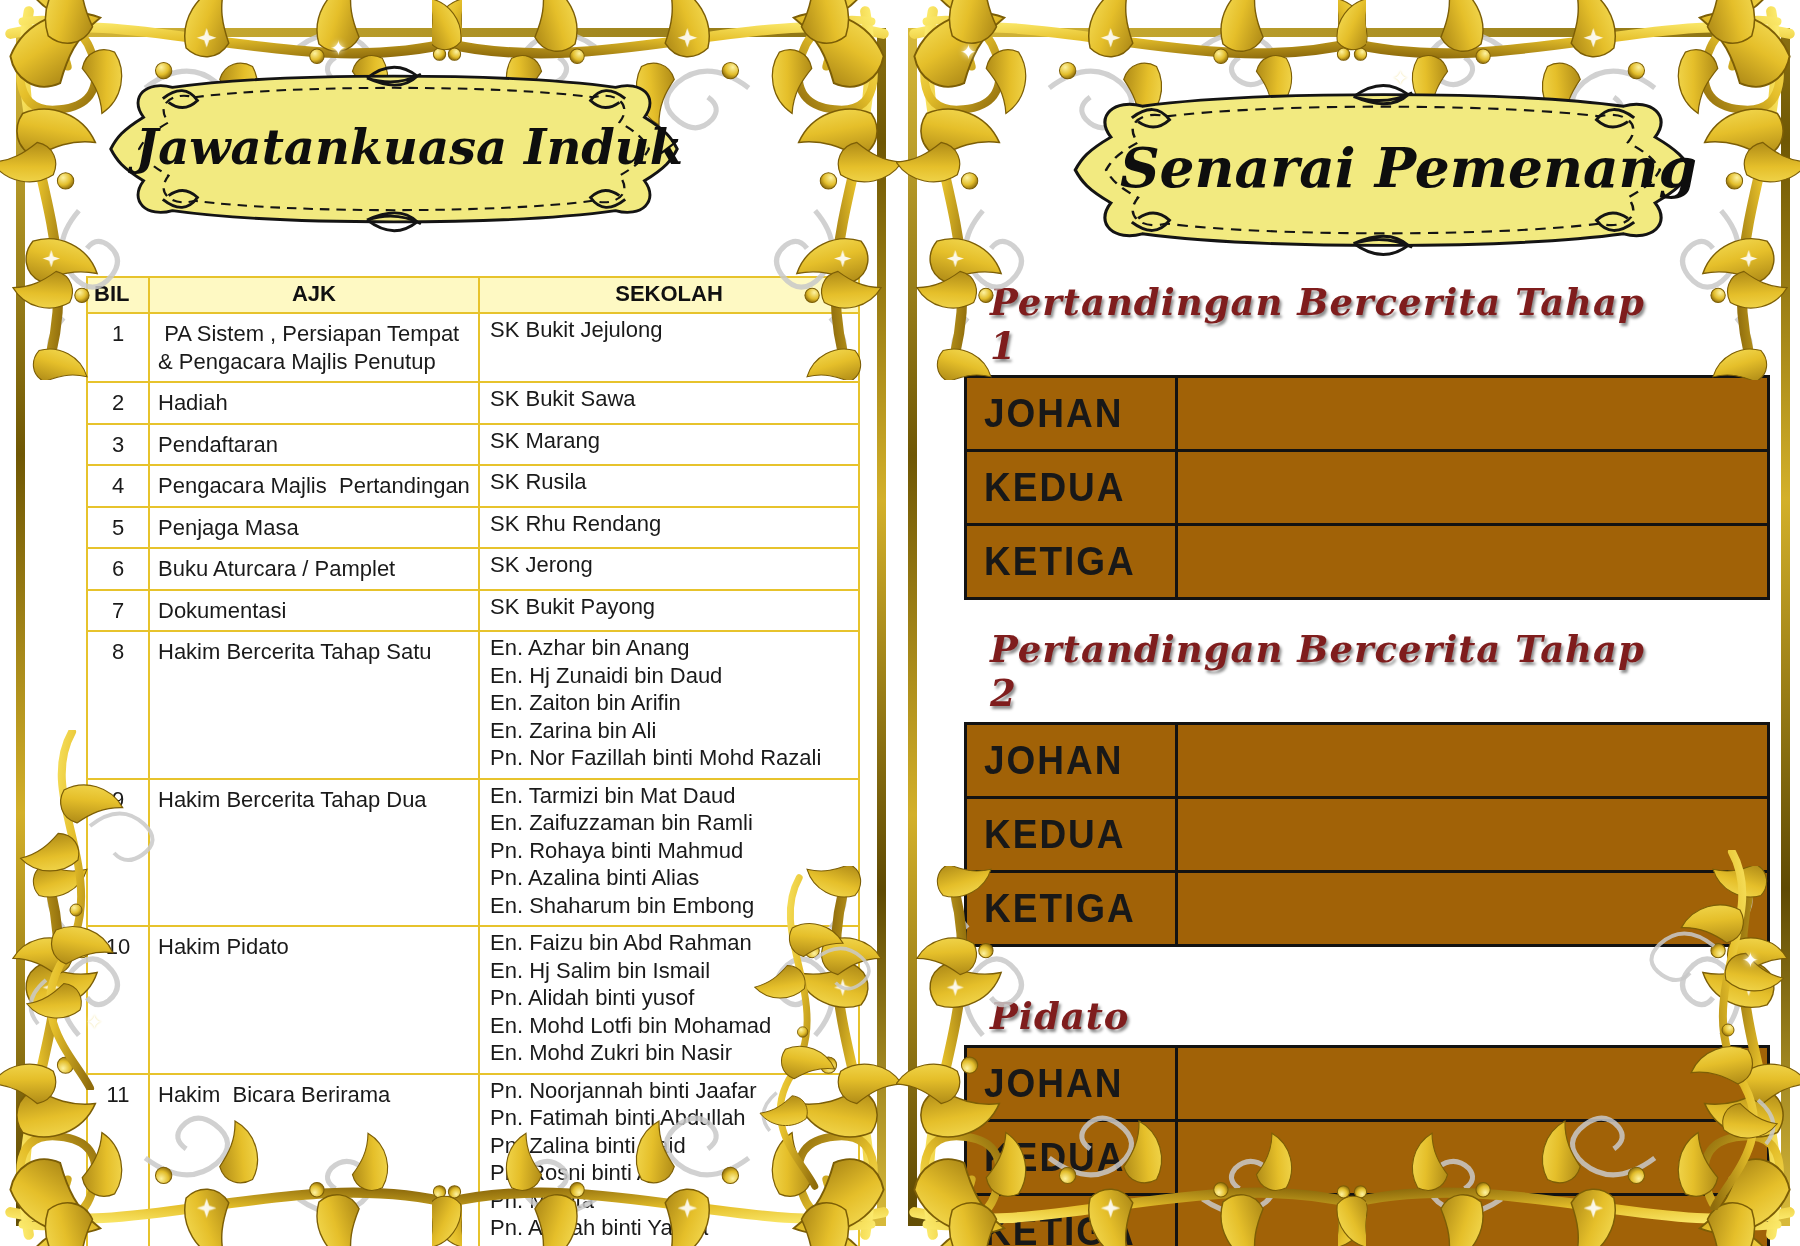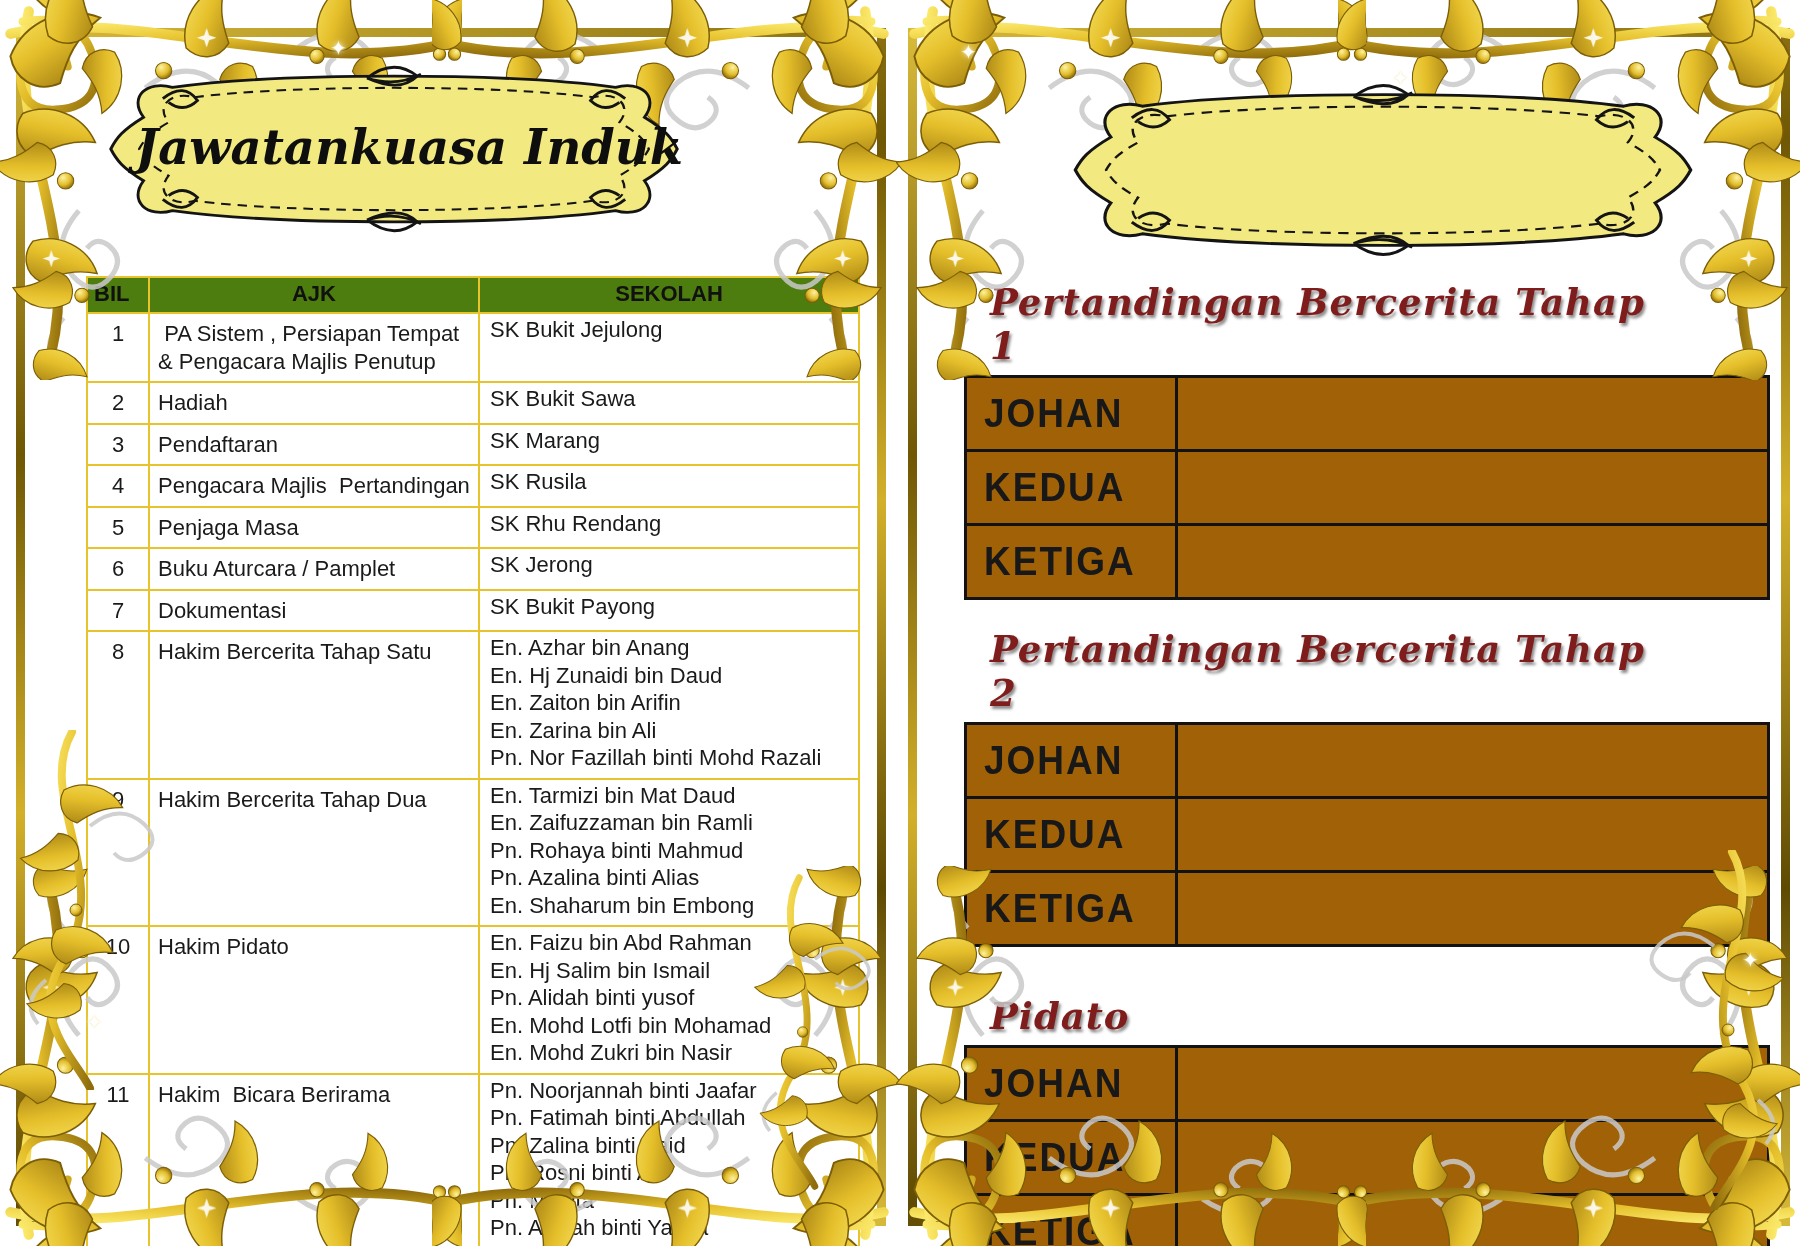--- a/index.html
+++ b/index.html
@@ -37,21 +37,21 @@
 
   
   #committee-table-wrap{position:absolute;left:61px;top:239px;width:774px;z-index:5;}
   table.committee{border-collapse:collapse;table-layout:fixed;width:774px;background:#fff;}
   table.committee col.c-bil{width:62px;}
   table.committee col.c-ajk{width:330px;}
   table.committee th,table.committee td{
     border:2px solid #e7c32c;font-size:22px;line-height:27.5px;vertical-align:top;
   }
   table.committee th{
-    background:#4d7c0f;font-weight:600;height:30px;padding:2px 6px;color:#111;
+    background:#fef9c3;font-weight:600;height:30px;padding:2px 6px;color:#111;
   }
   th.h-bil{text-align:left;}
   th.h-ajk,th.h-sekolah{text-align:center;}
   td.cell-bil{text-align:center;padding:6px 2px;}
   td.cell-ajk{padding:6px 6px 6px 8px;white-space:pre-wrap;}
   td.cell-sekolah{padding:2px 6px 6px 10px;}
 
   
   #winner-sections{position:absolute;left:47px;top:243px;width:706px;z-index:5;}
   .winner-section-heading{
@@ -284,20 +284,21 @@
         </tbody>
     </table>
   </div>
 </div>
 
 <div class="page" id="right-page">
   <div class="badge" id="right-badge">
     <svg viewBox="0 0 600 180" preserveAspectRatio="none">
         <use href="#badgeShape"></use>
       </svg>
+    <div class="badge-text">Senarai Pemenang</div>
   </div>
 
   <div id="winner-sections">
       <section class="winner-section">
         <div class="winner-section-heading">Pertandingan Bercerita Tahap 1</div>
         <table class="winner">
           <tbody>
             <tr>
               <td class="winner-rank-label">JOHAN</td>
               <td class="winner-name-cell"></td>

